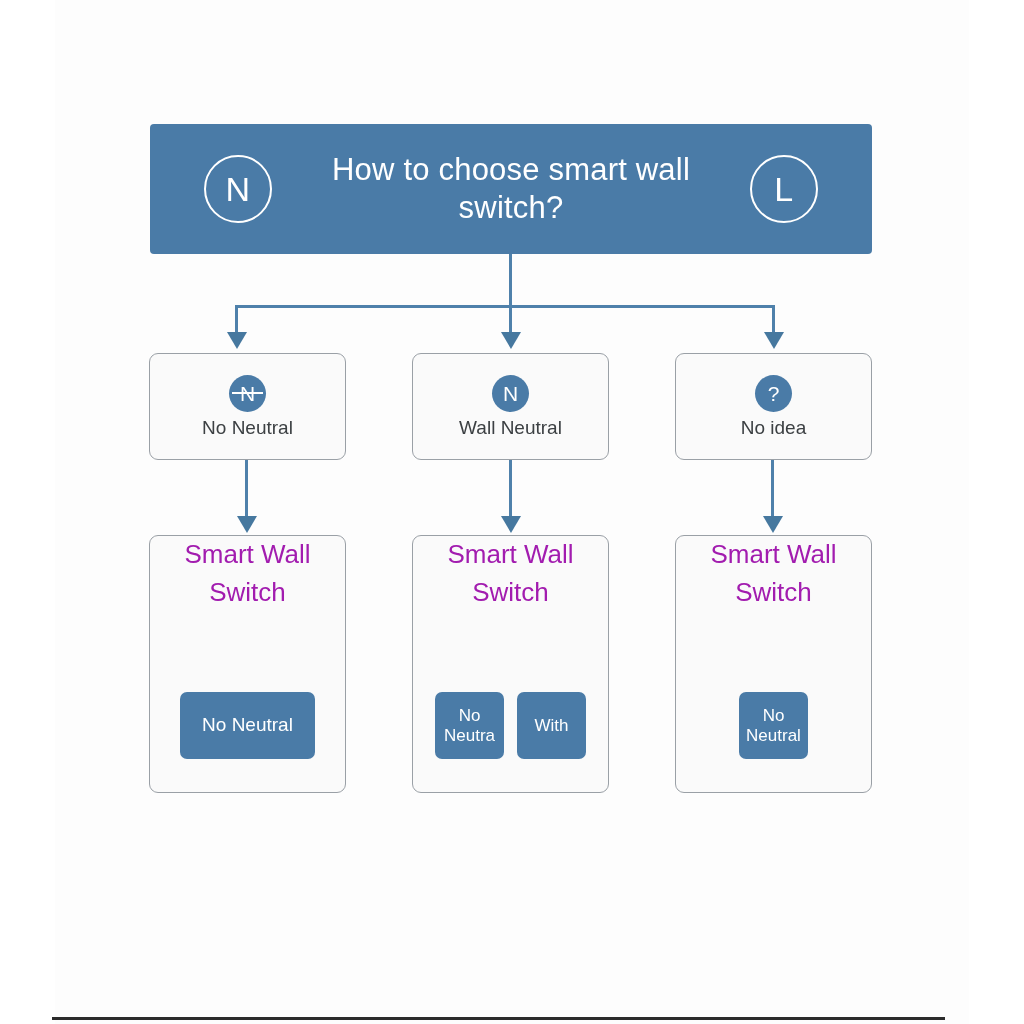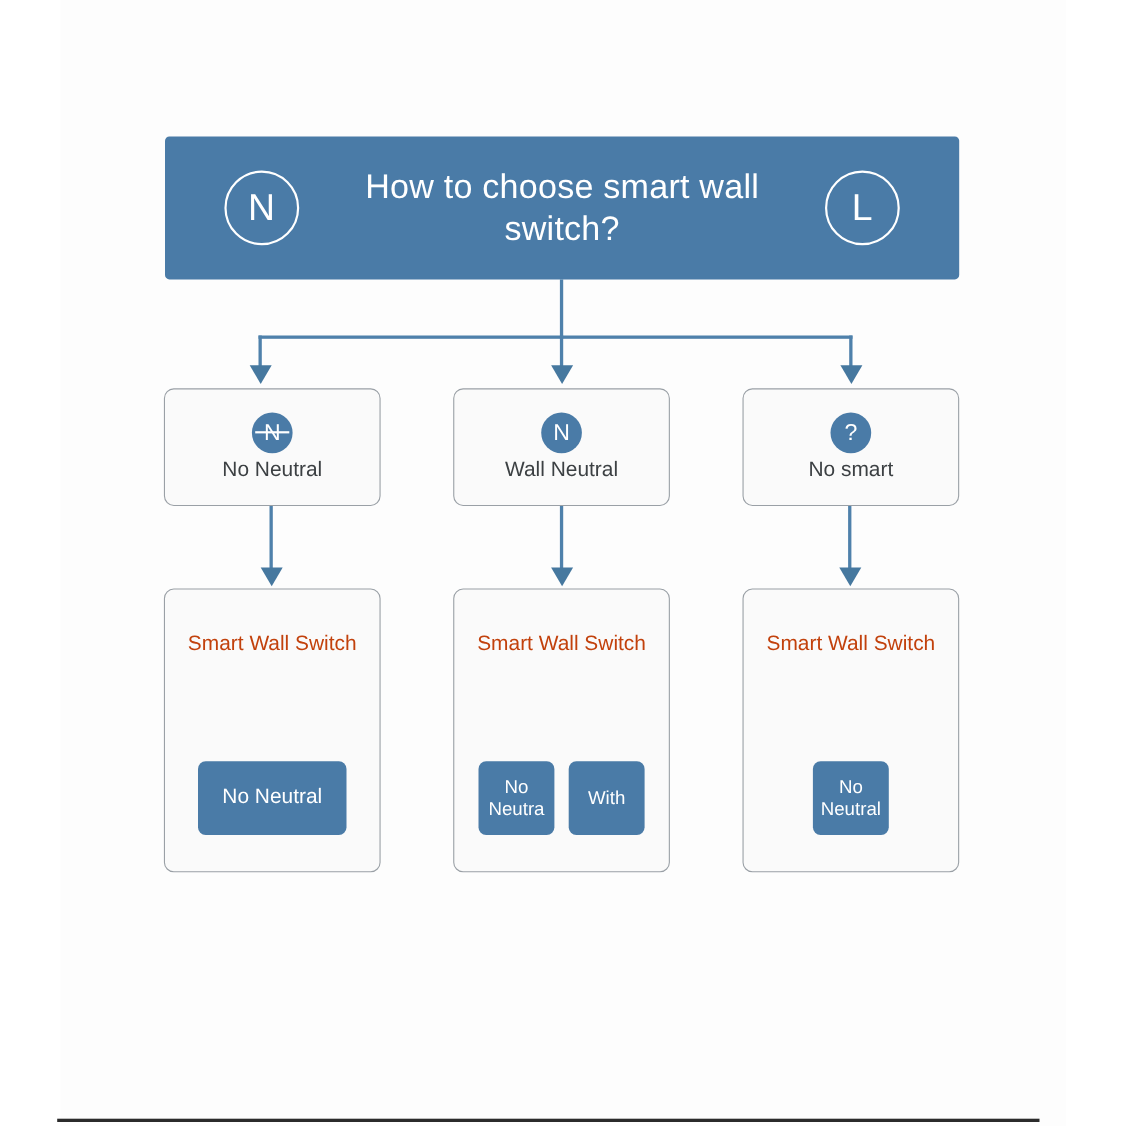--- a/index.html
+++ b/index.html
@@ -188,23 +188,22 @@
     box-sizing: border-box;
     display: flex;
     flex-direction: column;
     align-items: center;
   }
   .prod-box.c1 { left: 149px; }
   .prod-box.c2 { left: 412px; }
   .prod-box.c3 { left: 675px; }
 
   .prod-title {
-    margin-top: 36px;
-    color: #c2410c;
-    font-size: 19px;
+    color: #a21caf;
+    font-size: 26px;
     line-height: 1.45;
     text-align: center;
     padding: 0 12px;
   }
   .chip-row {
     margin-top: auto;
     margin-bottom: 33px;
     display: flex;
     gap: 13px;
     justify-content: center;
@@ -279,21 +278,21 @@
     <div class="disc-badge">
       <span>N</span>
     </div>
     <div class="opt-label">Wall Neutral</div>
   </div>
 
   <div class="opt-box c3">
     <div class="disc-badge">
       <span>?</span>
     </div>
-    <div class="opt-label">No smart</div>
+    <div class="opt-label">No idea</div>
   </div>
 
   <div class="conn conn-v-mid c1"></div>
   <div class="conn conn-v-mid c2"></div>
   <div class="conn conn-v-mid c3"></div>
   <div class="arrow-head ah-row2 c1"></div>
   <div class="arrow-head ah-row2 c2"></div>
   <div class="arrow-head ah-row2 c3"></div>
 
   <div class="prod-box c1">

